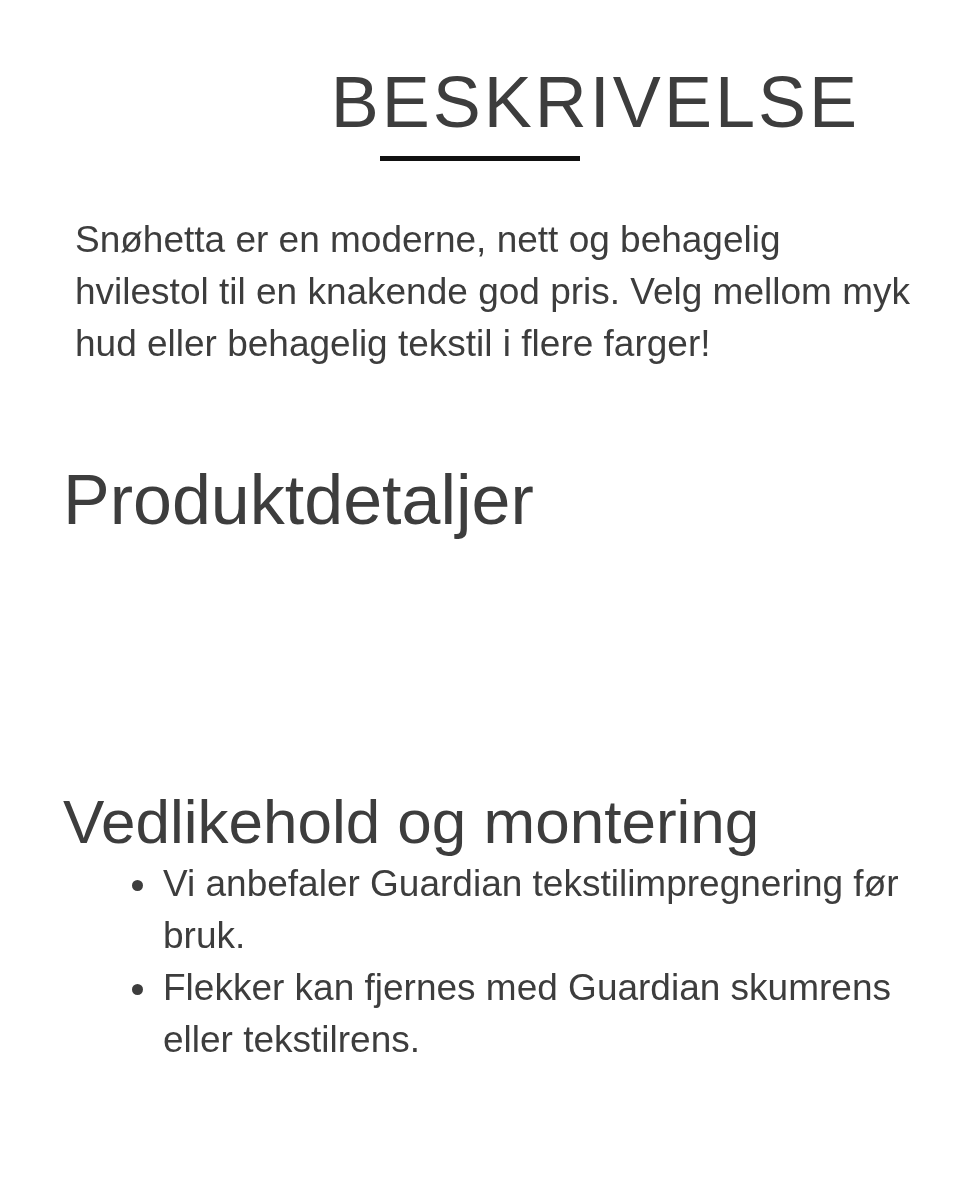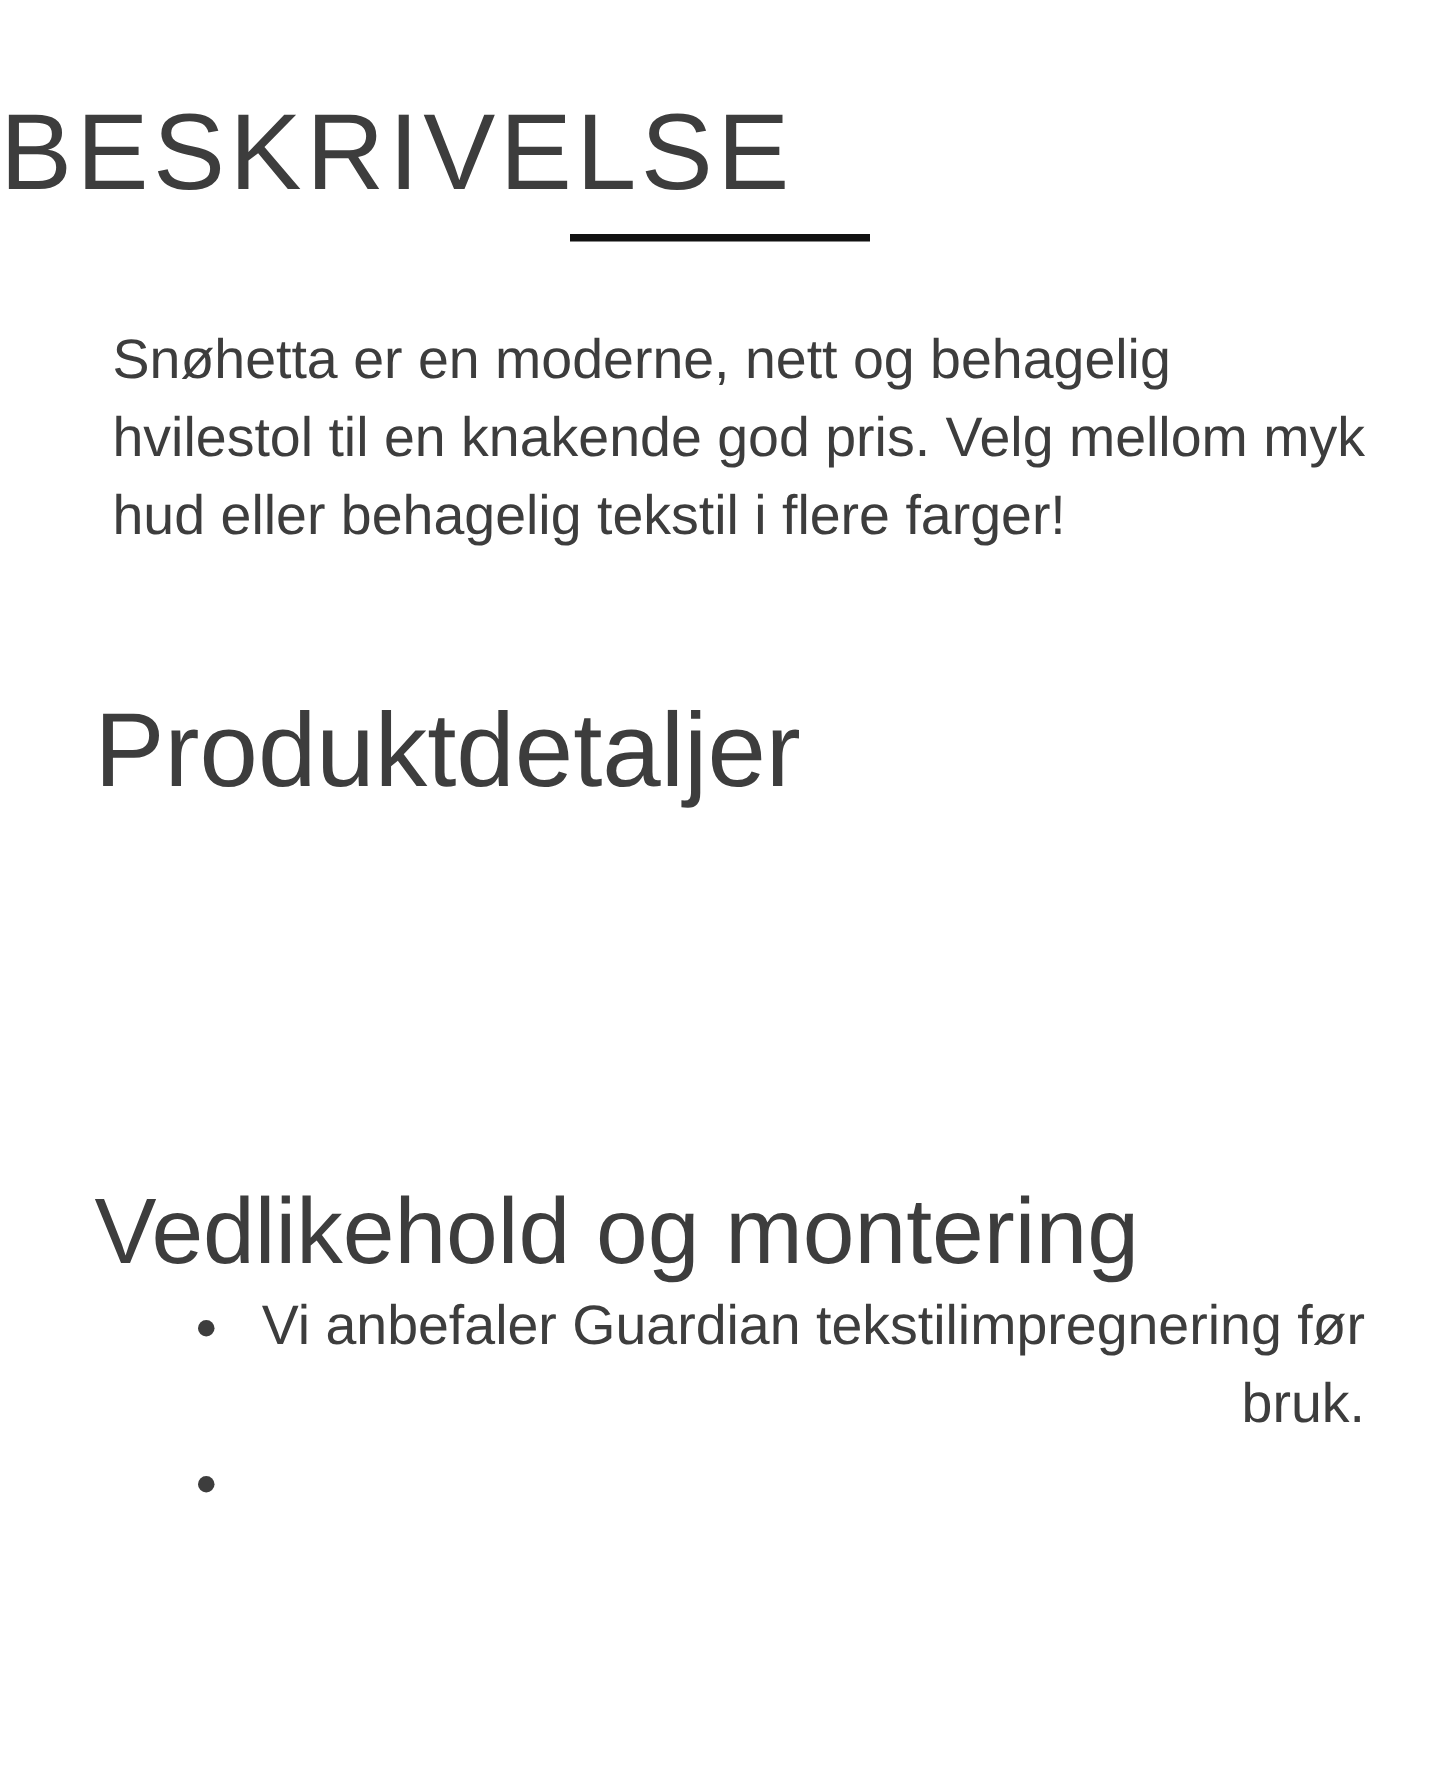--- a/index.html
+++ b/index.html
@@ -13,21 +13,21 @@
       overflow: hidden;
       position: relative;
       font-family: "DejaVu Sans", "Liberation Sans", sans-serif;
       color: #3d3d3d;
     }
     .section-title {
       position: absolute;
       top: 58px;
       left: 0;
       width: 860px;
-      text-align: left;
+      text-align: right;
       font-family: "Liberation Sans", sans-serif;
       font-weight: normal;
       font-size: 72px;
       letter-spacing: 3px;
       line-height: 88px;
       color: #3d3d3d;
       margin: 0;
       -webkit-text-stroke: 0px;
     }
     .title-underline {
@@ -78,21 +78,20 @@
       list-style: none;
       font-family: "Liberation Sans", sans-serif;
       font-size: 37px;
       line-height: 52px;
       color: #3d3d3d;
     }
     .care-list li {
       position: relative;
       padding-left: 33px;
       margin: 0;
-      text-align: right;
     }
     .bullet {
       position: absolute;
       left: 2px;
       top: 22px;
       width: 11px;
       height: 11px;
       border-radius: 50%;
       background: #3d3d3d;
     }
@@ -109,14 +108,15 @@
 
 <h2 class="subheading sub-vedlikehold">Vedlikehold og montering</h2>
 
 <ul class="care-list">
   <li>
     <span class="bullet"></span>
     <span>Vi anbefaler Guardian tekstilimpregnering før bruk.</span>
   </li>
   <li>
     <span class="bullet"></span>
+    <span>Flekker kan fjernes med Guardian skumrens eller tekstilrens.</span>
   </li>
 </ul>
 
 </body></html>

